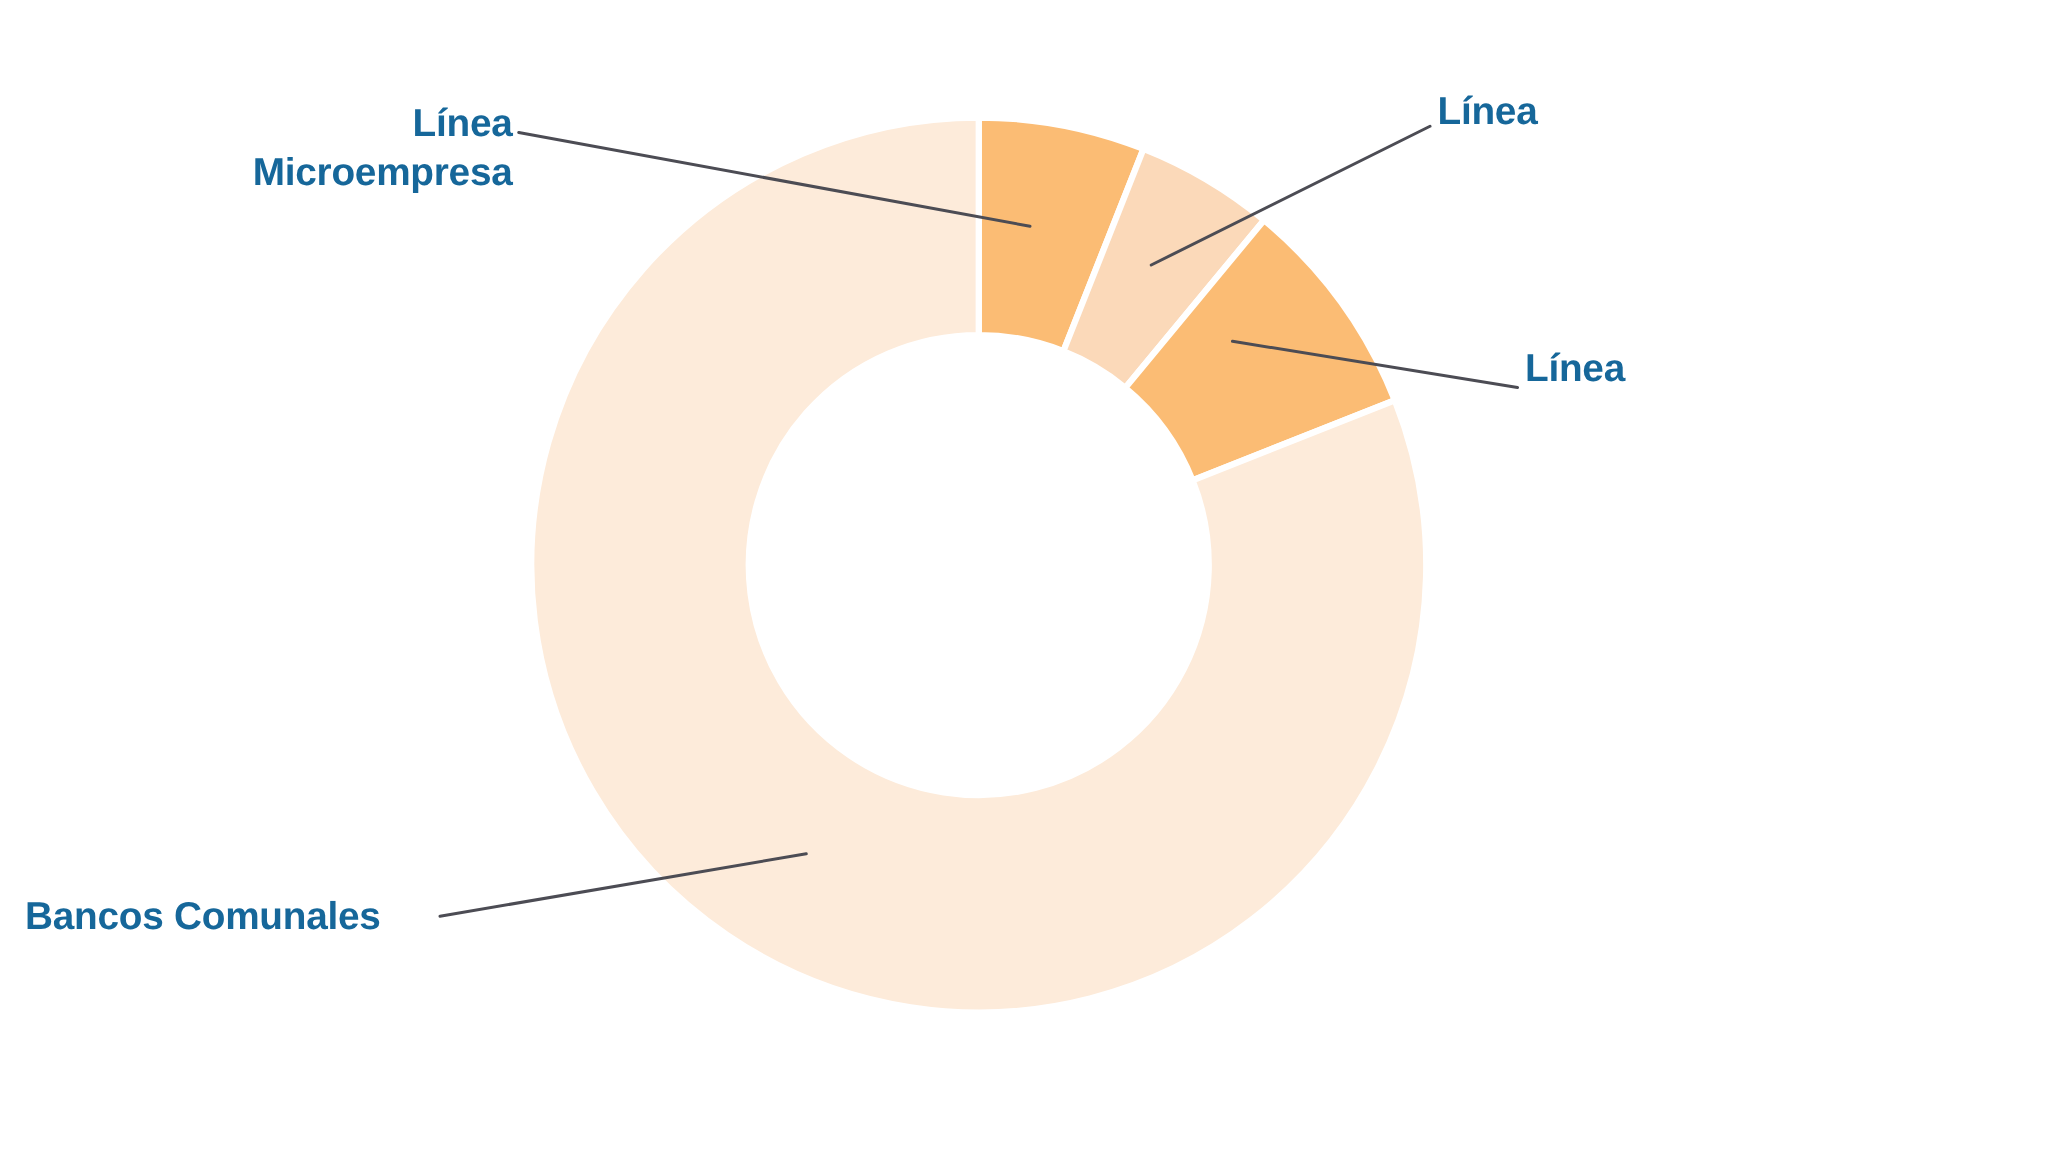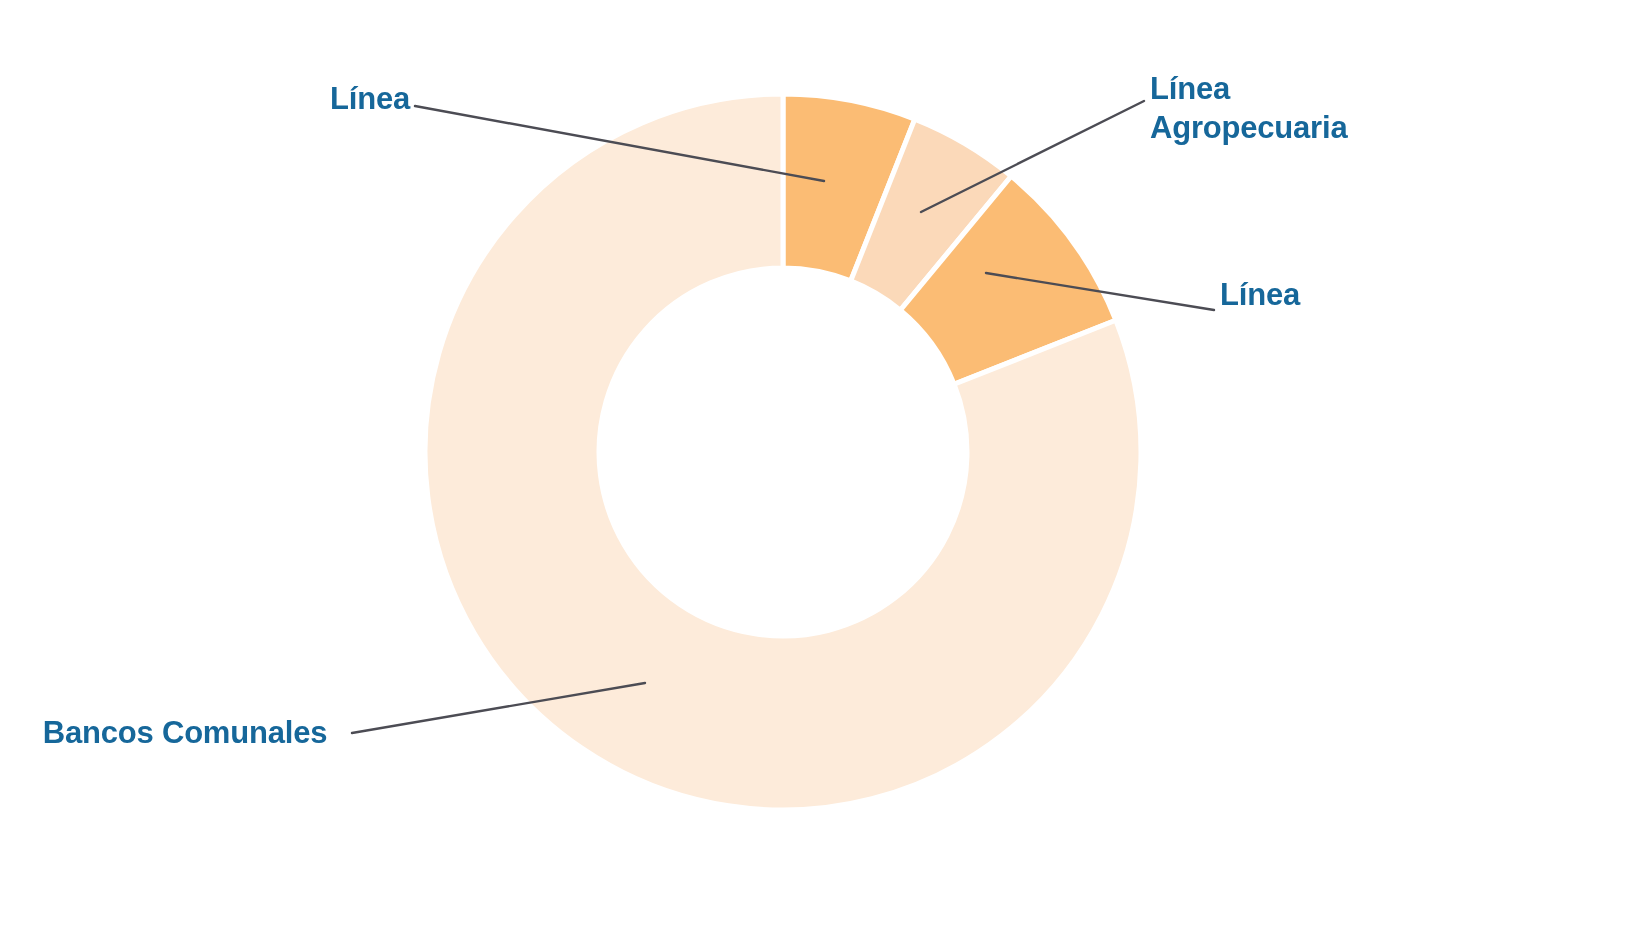--- a/index.html
+++ b/index.html
@@ -30,21 +30,21 @@
     color: #16679A;
     font-weight: 700;
     font-size: 31px;
     line-height: 1.25;
     letter-spacing: -0.2px;
     white-space: pre;
   }
   #label-microempresa { left: 90px;   top: 80px;  width: 320px; text-align: right; }
   #label-agropecuaria { left: 1150px; top: 70px;  width: 330px; text-align: left; }
   #label-infraestructura { left: 1220px; top: 276px; width: 340px; text-align: left; }
-  #label-bancos       { left: 20px;   top: 714px; width: 330px; text-align: center; }
+  #label-bancos       { left: 20px;   top: 714px; width: 330px; text-align: left; }
   .leader { stroke: #4C4C54; stroke-width: 2.4; fill: none; stroke-linecap: round; stroke-linejoin: round; }
   .slice { stroke: #ffffff; stroke-width: 5; }
 </style>
 </head>
 <body>
 
 <div id="stage">
 
   <svg id="chart-svg" viewBox="0 0 1650 928">
     <g>
@@ -54,21 +54,21 @@
       <path class="slice" id="slice-3" d="M 1115.86 320.21 A 358 358 0 1 1 783.00 94.00 L 783.00 268.00 A 184 184 0 1 0 954.08 384.27 Z" fill="#FDEBDA"></path>
     </g>
     <g>
       <polyline class="leader" points="415,106 824,181"></polyline>
       <polyline class="leader" points="1144,101 921,212"></polyline>
       <polyline class="leader" points="1214,310 986,273"></polyline>
       <polyline class="leader" points="352,733 645,683"></polyline>
     </g>
   </svg>
 
-  <div class="label" id="label-microempresa"><span>Línea</span><br></div>
+  <div class="label" id="label-microempresa"><span>Línea</span><br><span>Microempresa</span></div>
 
-  <div class="label" id="label-agropecuaria"><span>Línea</span><br><span>Agropecuaria</span></div>
+  <div class="label" id="label-agropecuaria"><span>Línea</span><br></div>
 
   <div class="label" id="label-infraestructura"><span>Línea</span><br></div>
 
   <div class="label" id="label-bancos"><span>Bancos Comunales</span></div>
 
 </div>
 
 </body></html>

